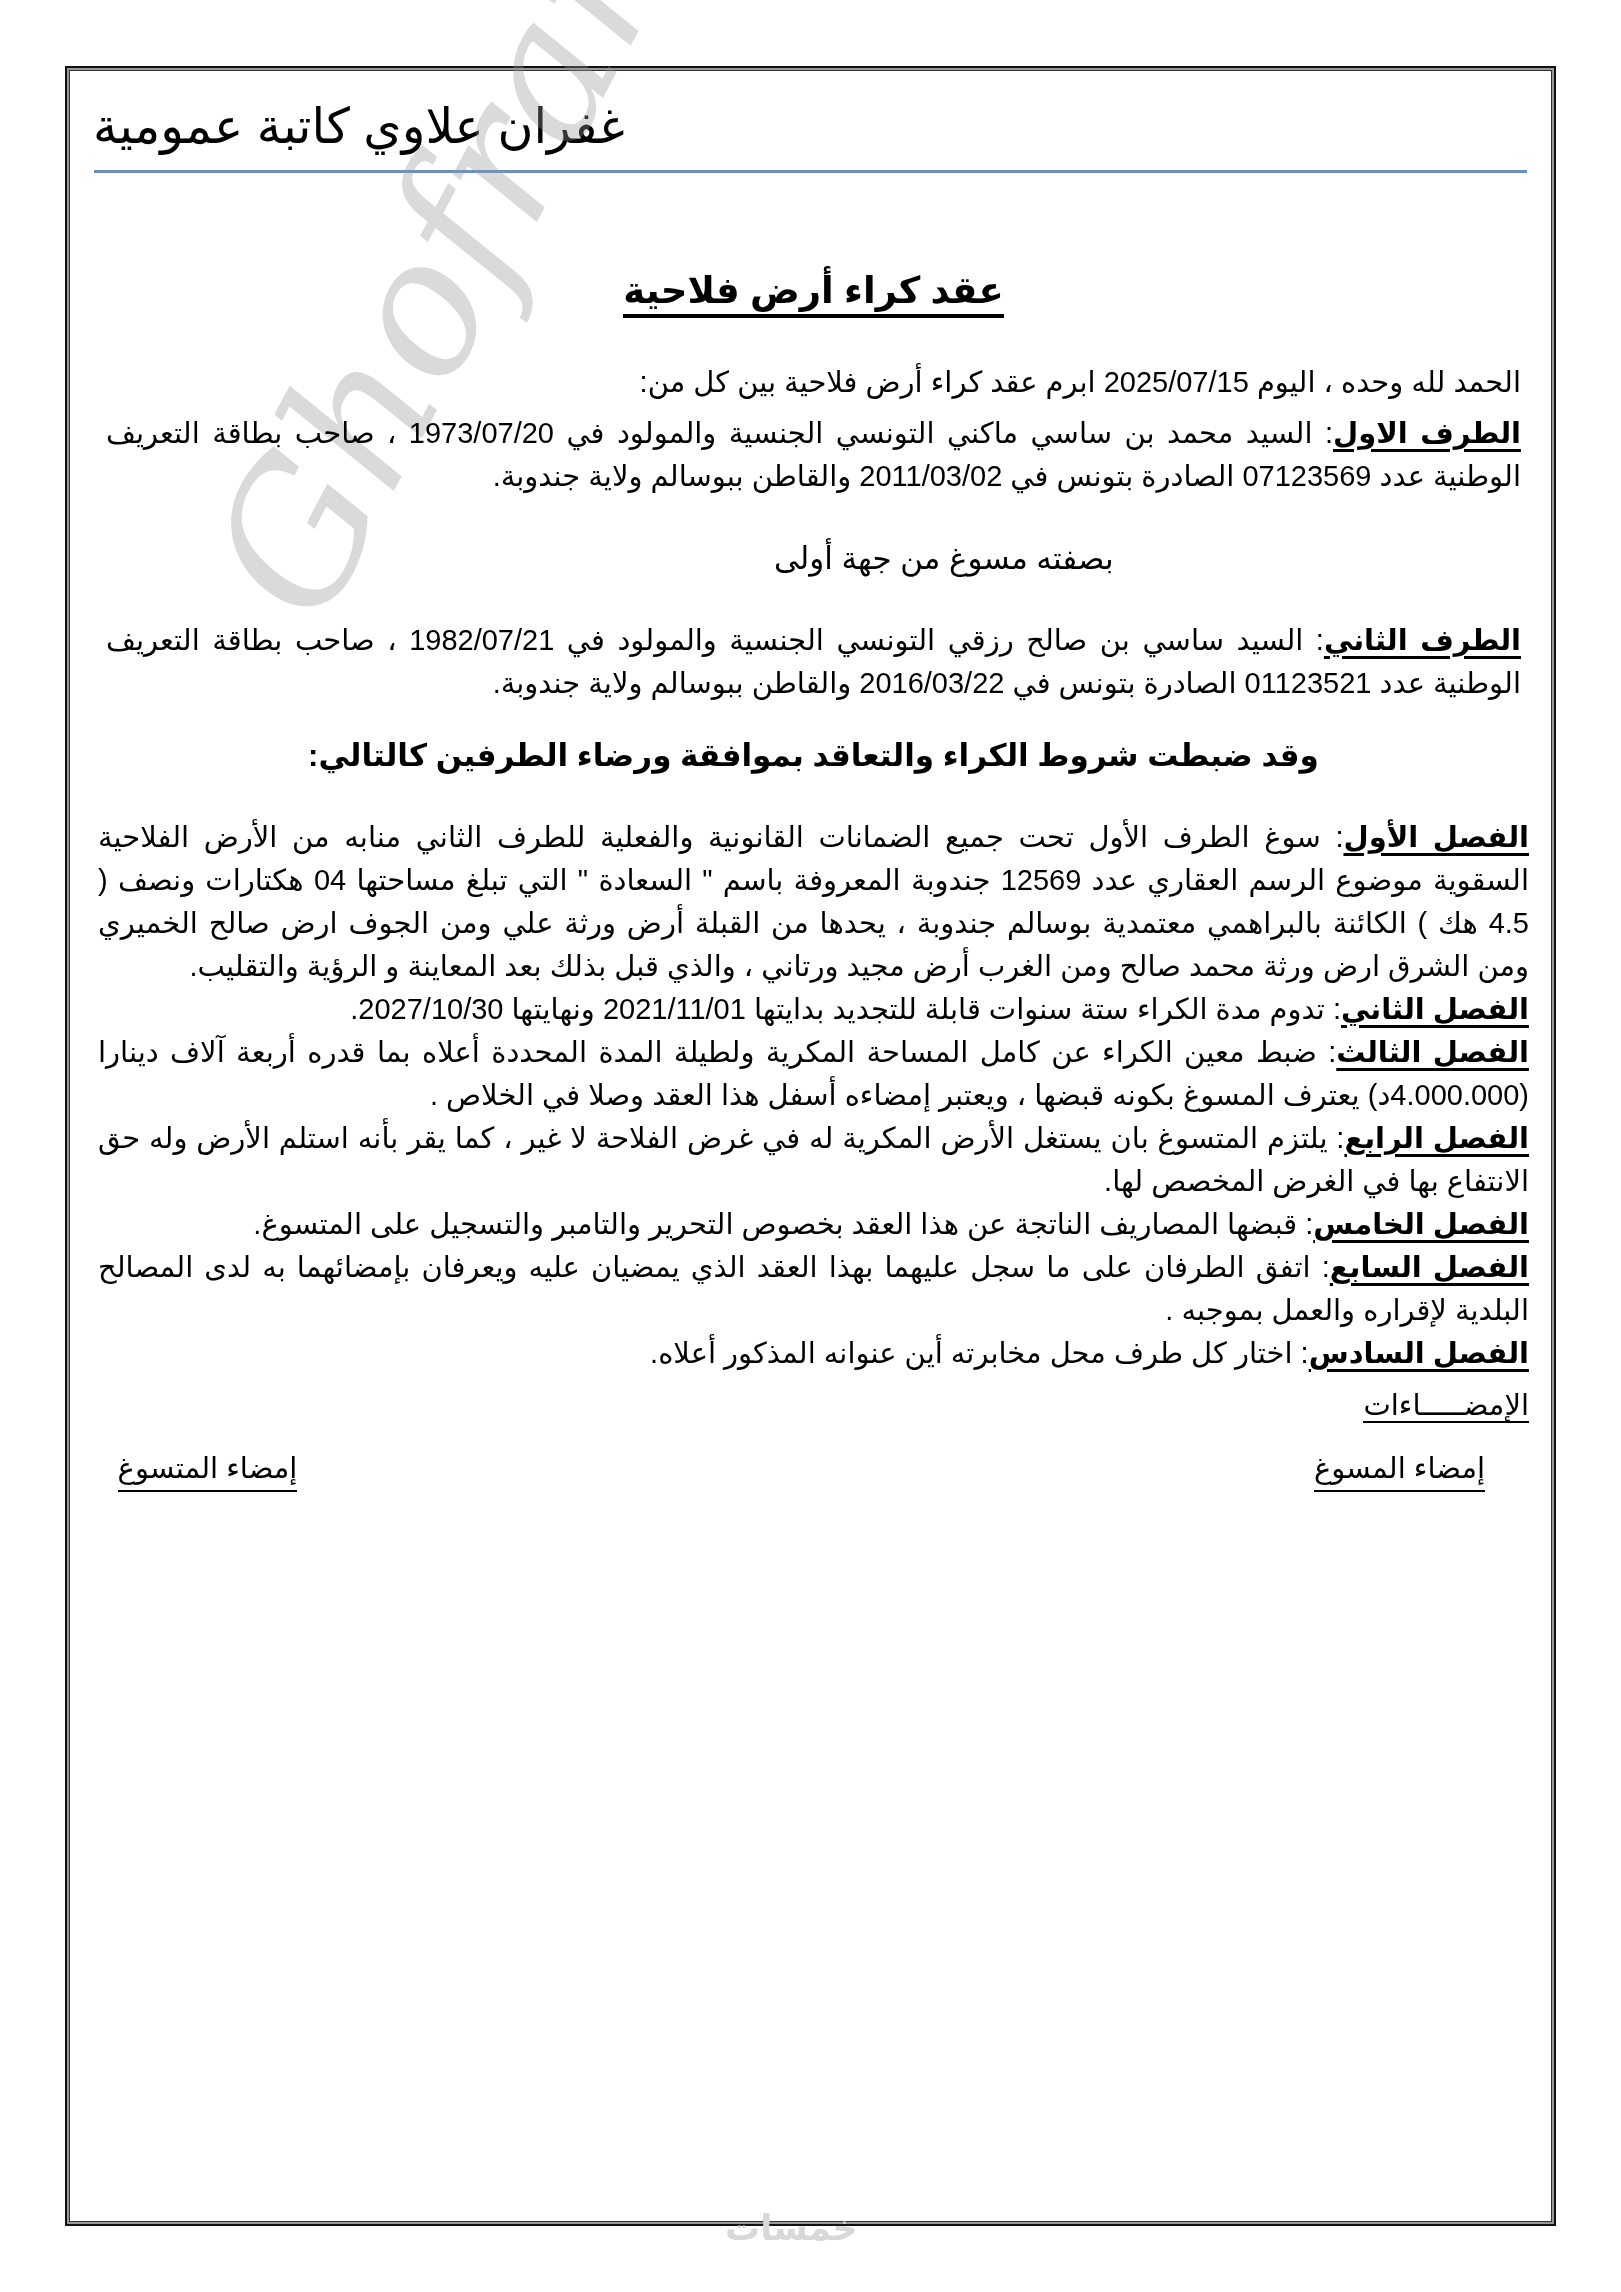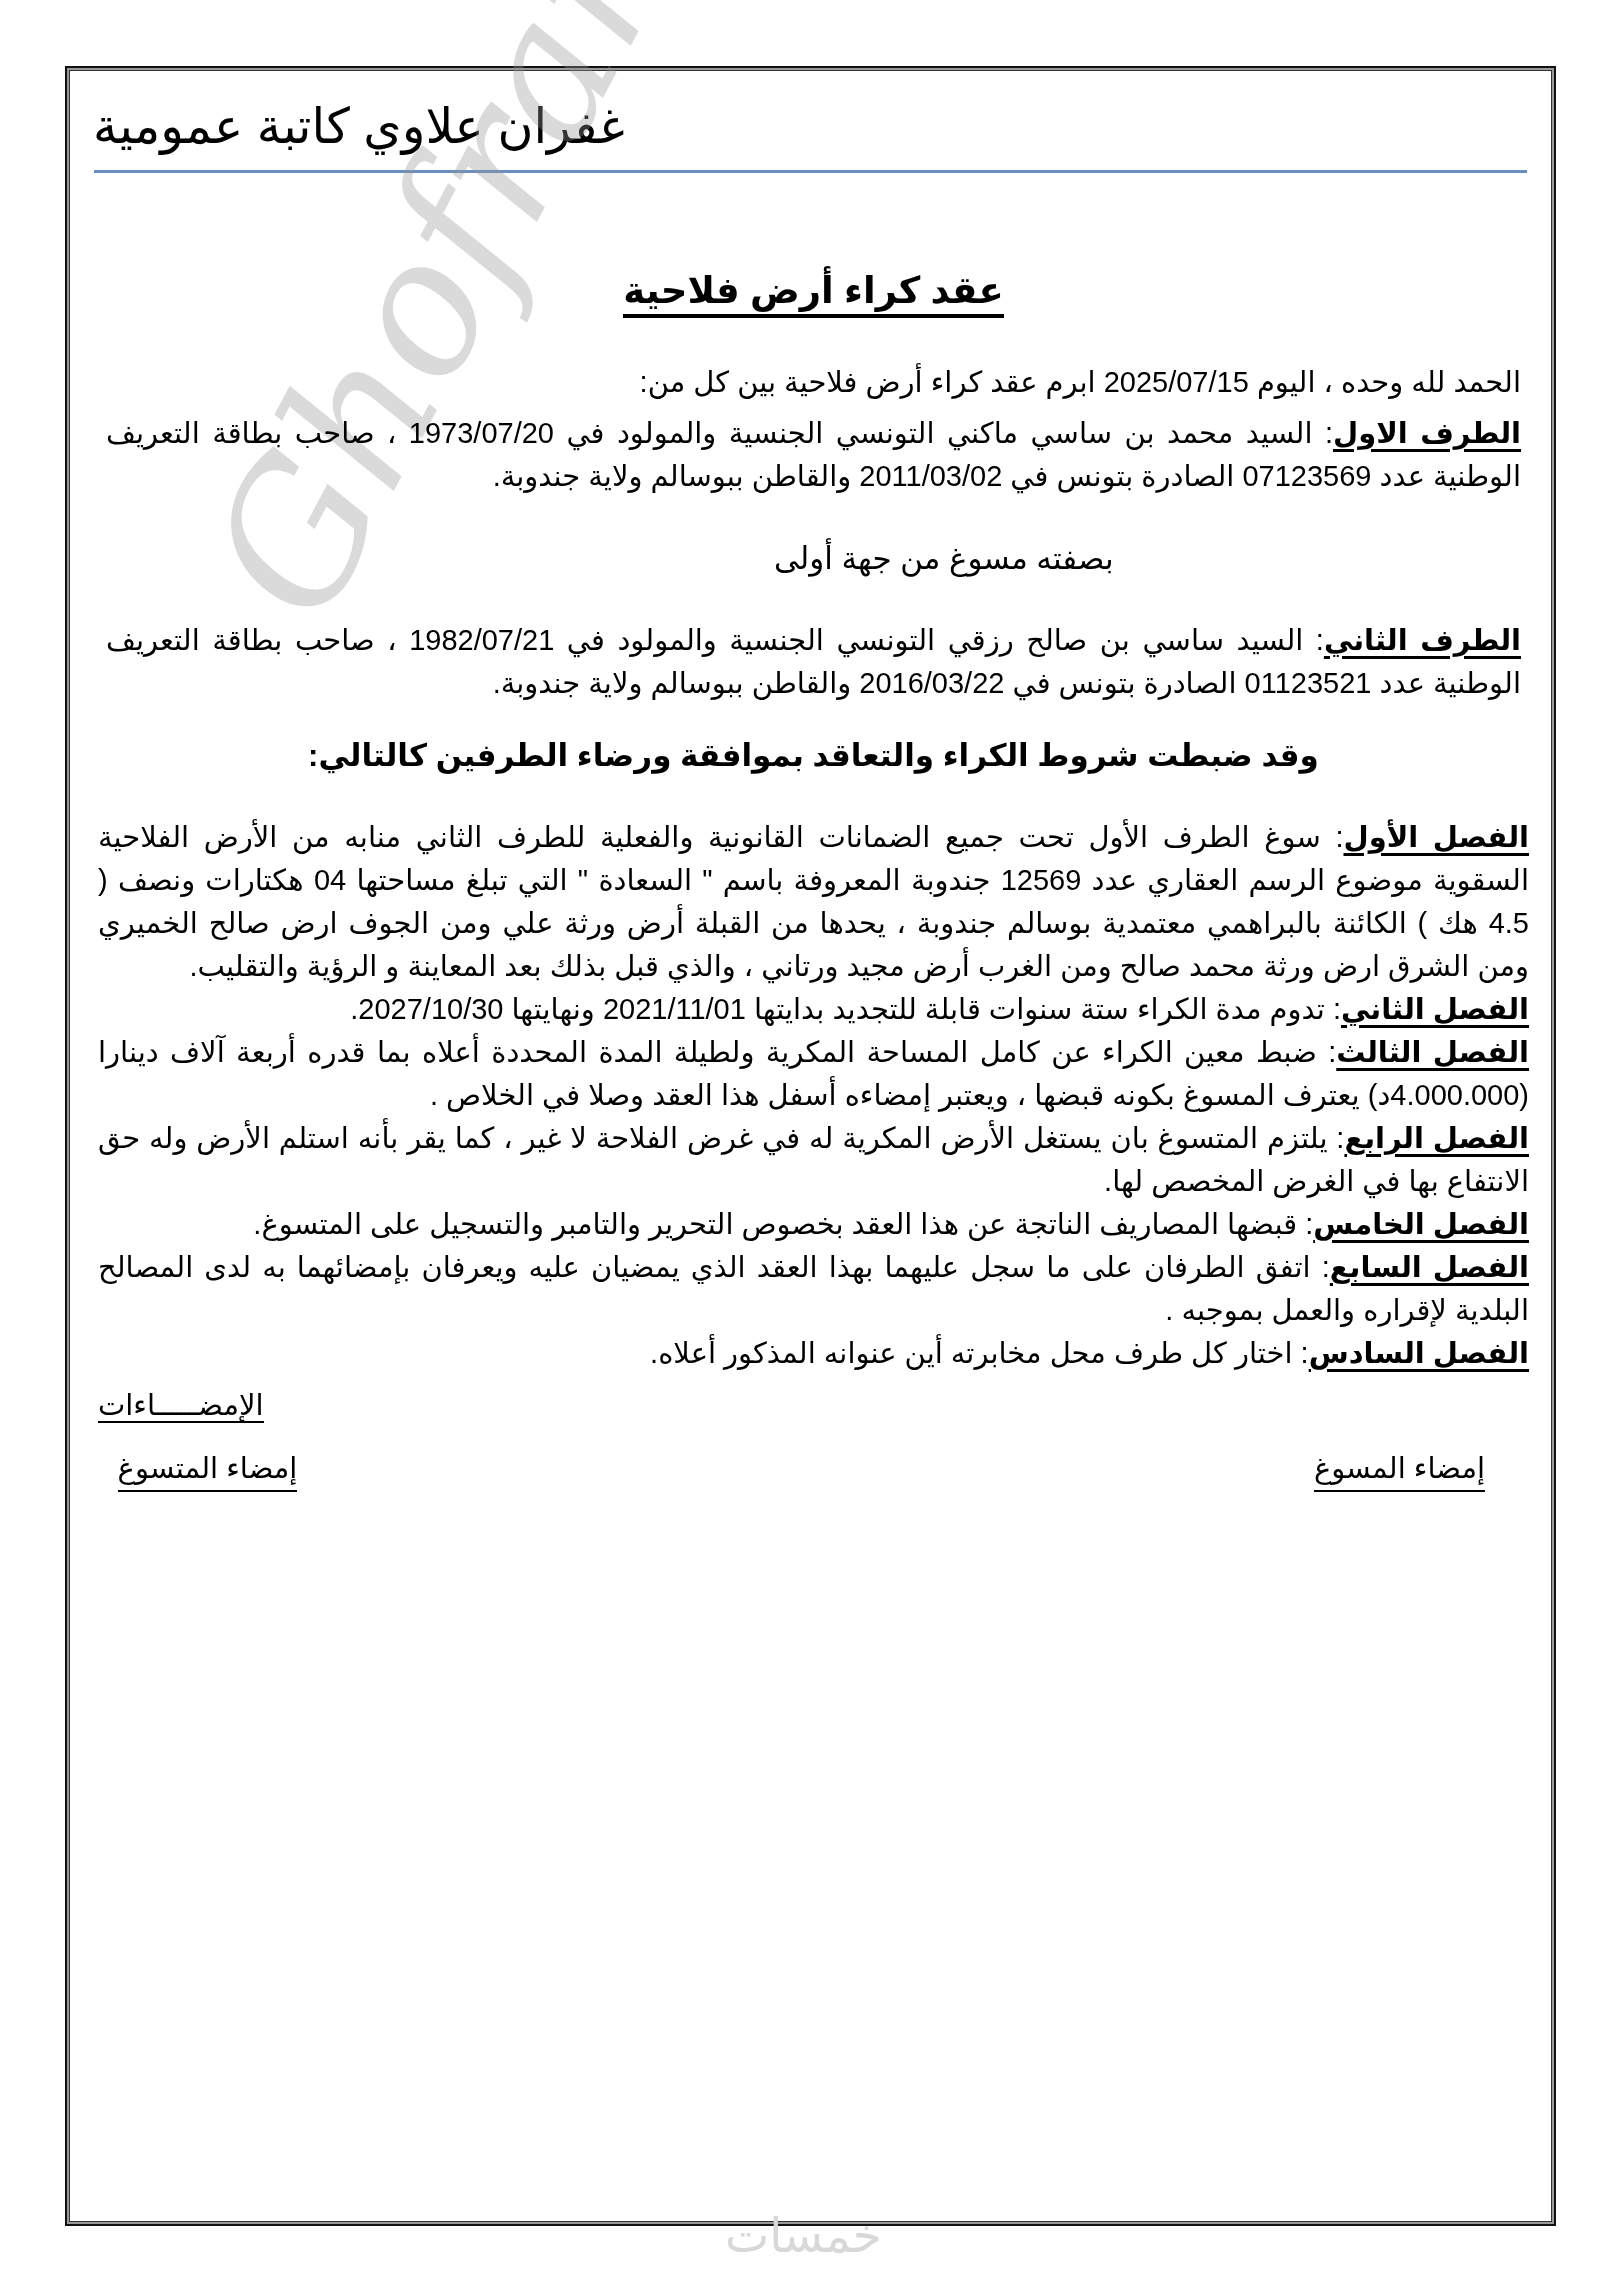--- a/index.html
+++ b/index.html
@@ -16,28 +16,28 @@
            font-size:29px; line-height:43px; }
   .title { text-align:center; font-size:37px; font-weight:bold; margin:19.6px 0 49px 0; }
   .title span { border-bottom:4.9px solid #000; padding-bottom:3.9px; }
   .p { margin:8px; text-align-last:right; }
   .label { font-weight:bold; text-decoration:underline; text-decoration-thickness:2.9px; text-underline-offset:5.9px; }
   .capacity { font-weight:normal; font-size:31px; margin:39px 0 39px 0; }
   .capacity.first { padding-left:676px; text-align:left; padding-right:0; }
   .capacity.second { text-align:left; padding-left:578px; }
   .center-bold { text-align:center; font-weight:bold; font-size:31px; margin:29px 0 39px 0; }
   .clause { margin:0; }
-  .sig-heading { text-align:left; margin:9.8px 0 19.6px 0; }
+  .sig-heading { text-align:right; margin:9.8px 0 19.6px 0; }
   .sig-heading span { border-bottom:2px solid #000; }
   .sig-row { display:flex; justify-content:space-between; padding:0 44px 0 19.6px; }
   .sig-row span { border-bottom:2px solid #000; }
   .watermark { position:absolute; left:167px; top:549px; width:1470px; height:196px;
            font-family:"DejaVu Serif", serif; font-style:italic; font-size:186px; color:rgba(150,150,150,0.35);
            transform:rotate(-62deg); transform-origin:left top; white-space:nowrap; pointer-events:none; }
-  .footer-mark { position:absolute; left:725px; top:2208px; font-size:47px; color:#d8d8d8; direction:rtl; font-weight:normal;text-align:right; }
+  .footer-mark { position:absolute; left:725px; top:2208px; font-size:35px; color:#d8d8d8; direction:rtl; font-weight:bold;text-align:right; }
 </style>
 </head>
 <body>
 
 <div class="frame"></div>
 <div class="frame-inner"></div>
 
 <div class="letterhead">غفران علاوي كاتبة عمومية</div>
 <div class="header-rule"></div>
 

